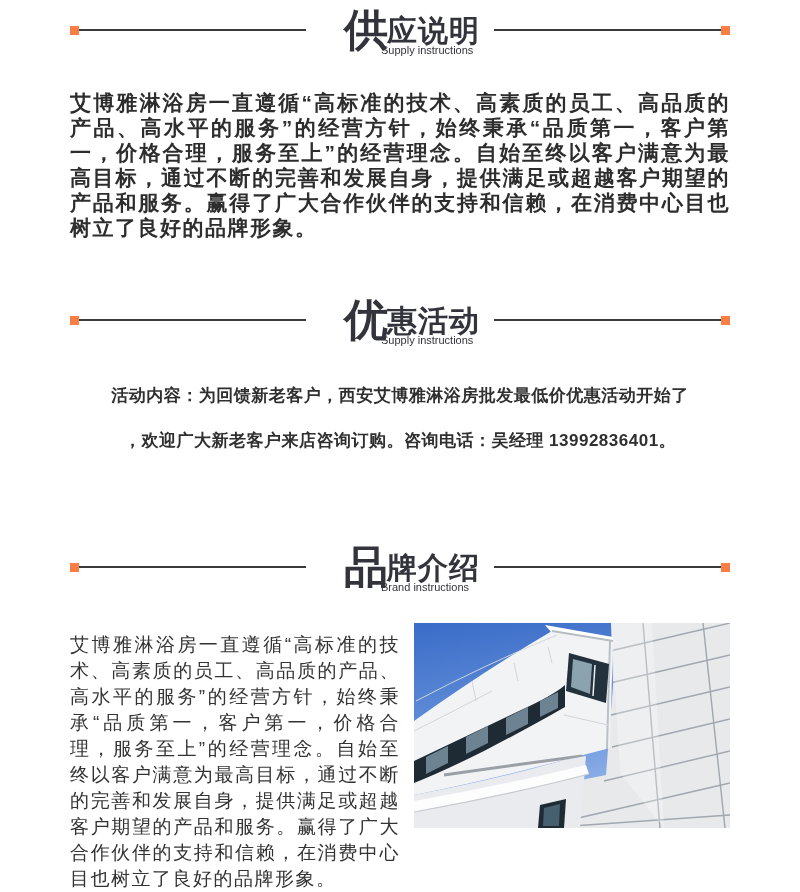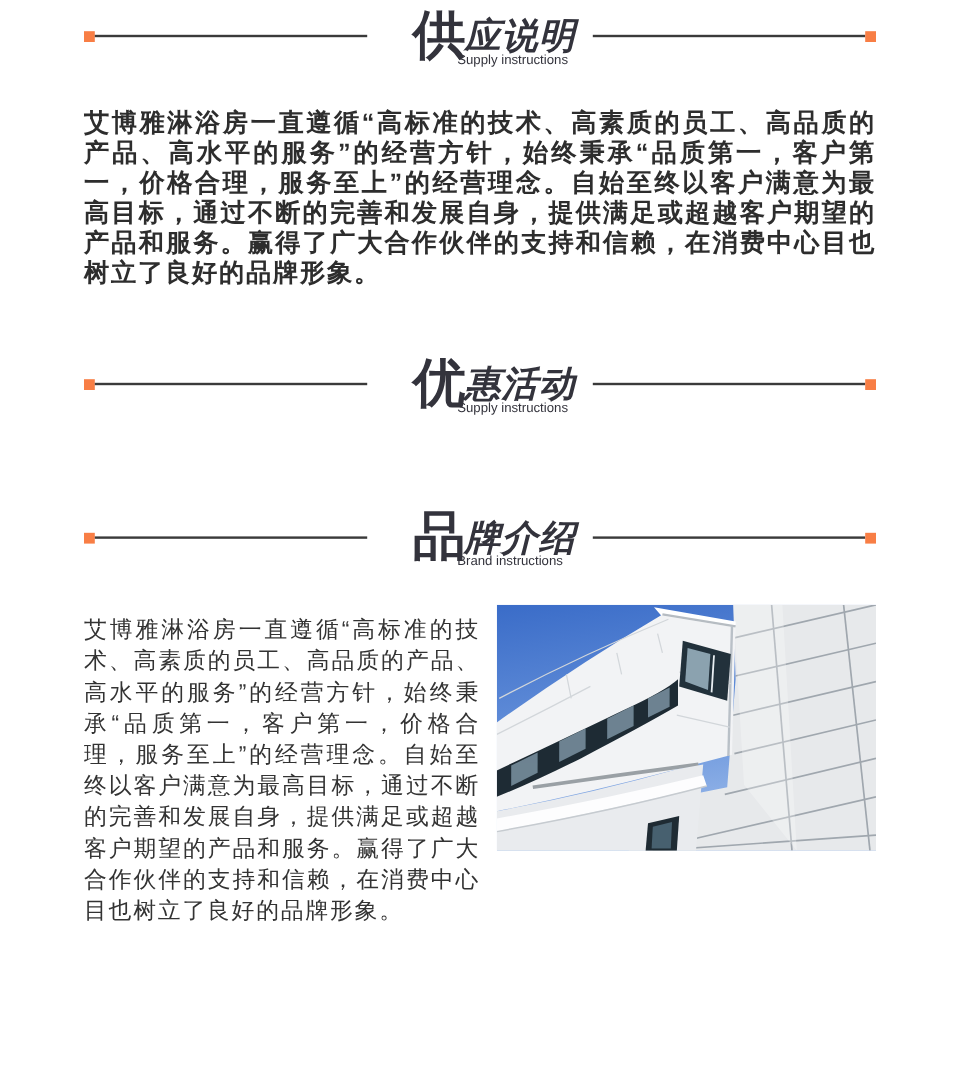--- a/index.html
+++ b/index.html
@@ -15,21 +15,21 @@
   
   .hdr { display:flex; align-items:center; height:48px; }
   .hdr .sq { width:9px; height:9px; background:#f87e45; flex:0 0 auto; }
   .hdr .ln { flex:1 1 auto; height:2px; background:#3a3a3a; }
   .hdr .ttl {
     display:flex; align-items:flex-start;
     margin:0 14px 0 38px; color:#33333c; font-weight:bold;
   }
   .hdr .big { font-size:44px; line-height:44px; letter-spacing:-1px; }
   .hdr .rest { position:relative; display:inline-block; margin-top:8px; }
-  .hdr .small { font-size:30px; line-height:30px; letter-spacing:1px; white-space:nowrap;font-style:italic; }
+  .hdr .small { font-size:30px; line-height:30px; letter-spacing:1px; white-space:nowrap; }
   .hdr .en {
     position:absolute; left:-6px; top:100%; margin-top:-2px;
     font-size:11px; font-weight:normal; letter-spacing:0; white-space:nowrap;
     color:#33333c;
   }
 
   
   .para1 {
     margin-top:36px;
     font-size:21px; font-weight:bold; line-height:25px;
@@ -78,20 +78,24 @@
         <span class="big">优</span>
         <span class="rest">
           <span class="small">惠活动</span>
           <span class="en">Supply instructions</span>
         </span>
       </span>
       <span class="ln"></span>
       <span class="sq"></span>
     </div>
 
+    <div class="promo">
+      <div>活动内容：为回馈新老客户，西安艾博雅淋浴房批发最低价优惠活动开始了</div>
+      <div>，欢迎广大新老客户来店咨询订购。咨询电话：吴经理 13992836401。</div>
+    </div>
 
     <div class="hdr hdr3">
       <span class="sq"></span>
       <span class="ln"></span>
       <span class="ttl">
         <span class="big">品</span>
         <span class="rest">
           <span class="small">牌介绍</span>
           <span class="en">Brand instructions</span>
         </span>

